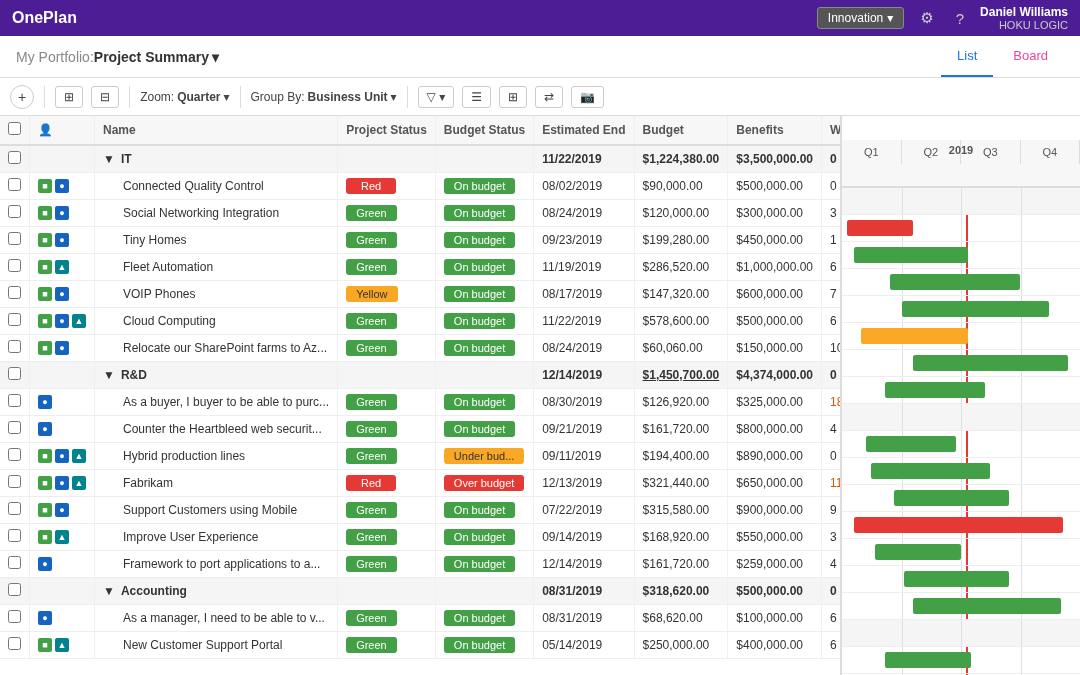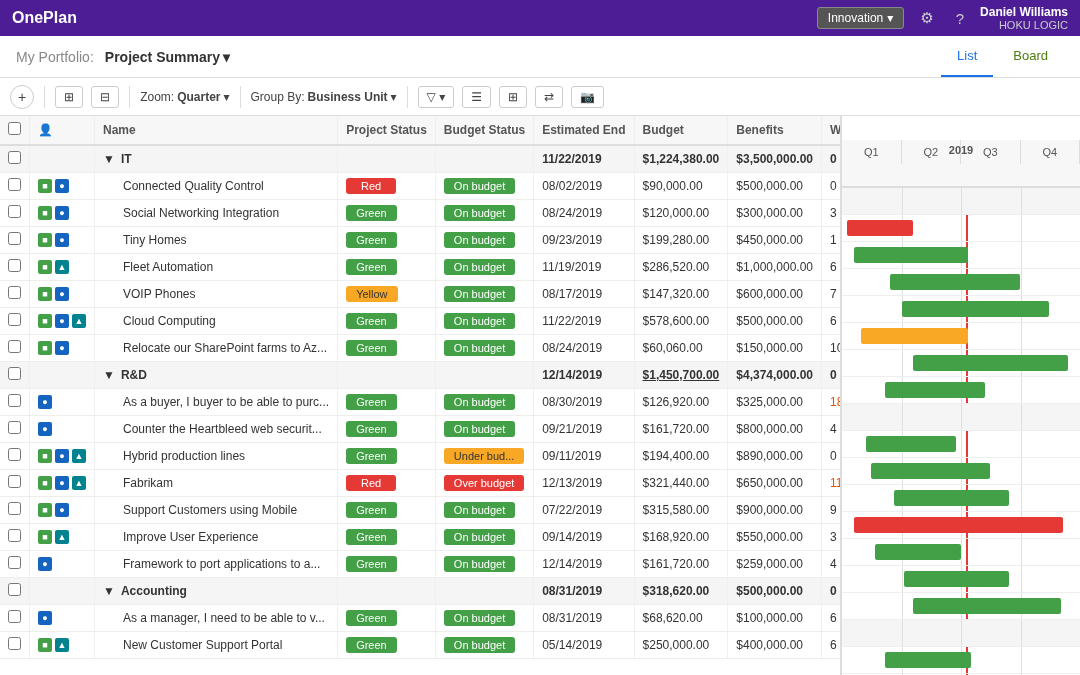--- a/index.html
+++ b/index.html
@@ -59,34 +59,34 @@
       align-items: center;
       padding: 0 16px;
       border-bottom: 1px solid #ddd;
       justify-content: space-between;
     }
     .portfolio-title {
       font-size: 14px;
       color: #555;
       display: flex;
       align-items: center;
-      gap: 11px;
+      gap: 0;
     }
     .portfolio-title .label { color: #888; font-weight: 400; }
     .portfolio-title .view-name { color: #333; font-weight: 600; cursor: pointer; display: flex; align-items: center; gap: 3px; }
     .header-tabs {
       display: flex;
       gap: 4px;
       height: 100%;
       align-items: flex-end;
     }
     .header-tab {
       padding: 6px 16px;
       font-size: 13px;
-      color: #4d7c0f;
+      color: #ec4899;
       cursor: pointer;
       border-bottom: 2px solid transparent;
       height: 100%;
       display: flex;
       align-items: center;
     }
     .header-tab.active {
       border-bottom: 2px solid #1a73e8;
       color: #1a73e8;
       font-weight: 500;

